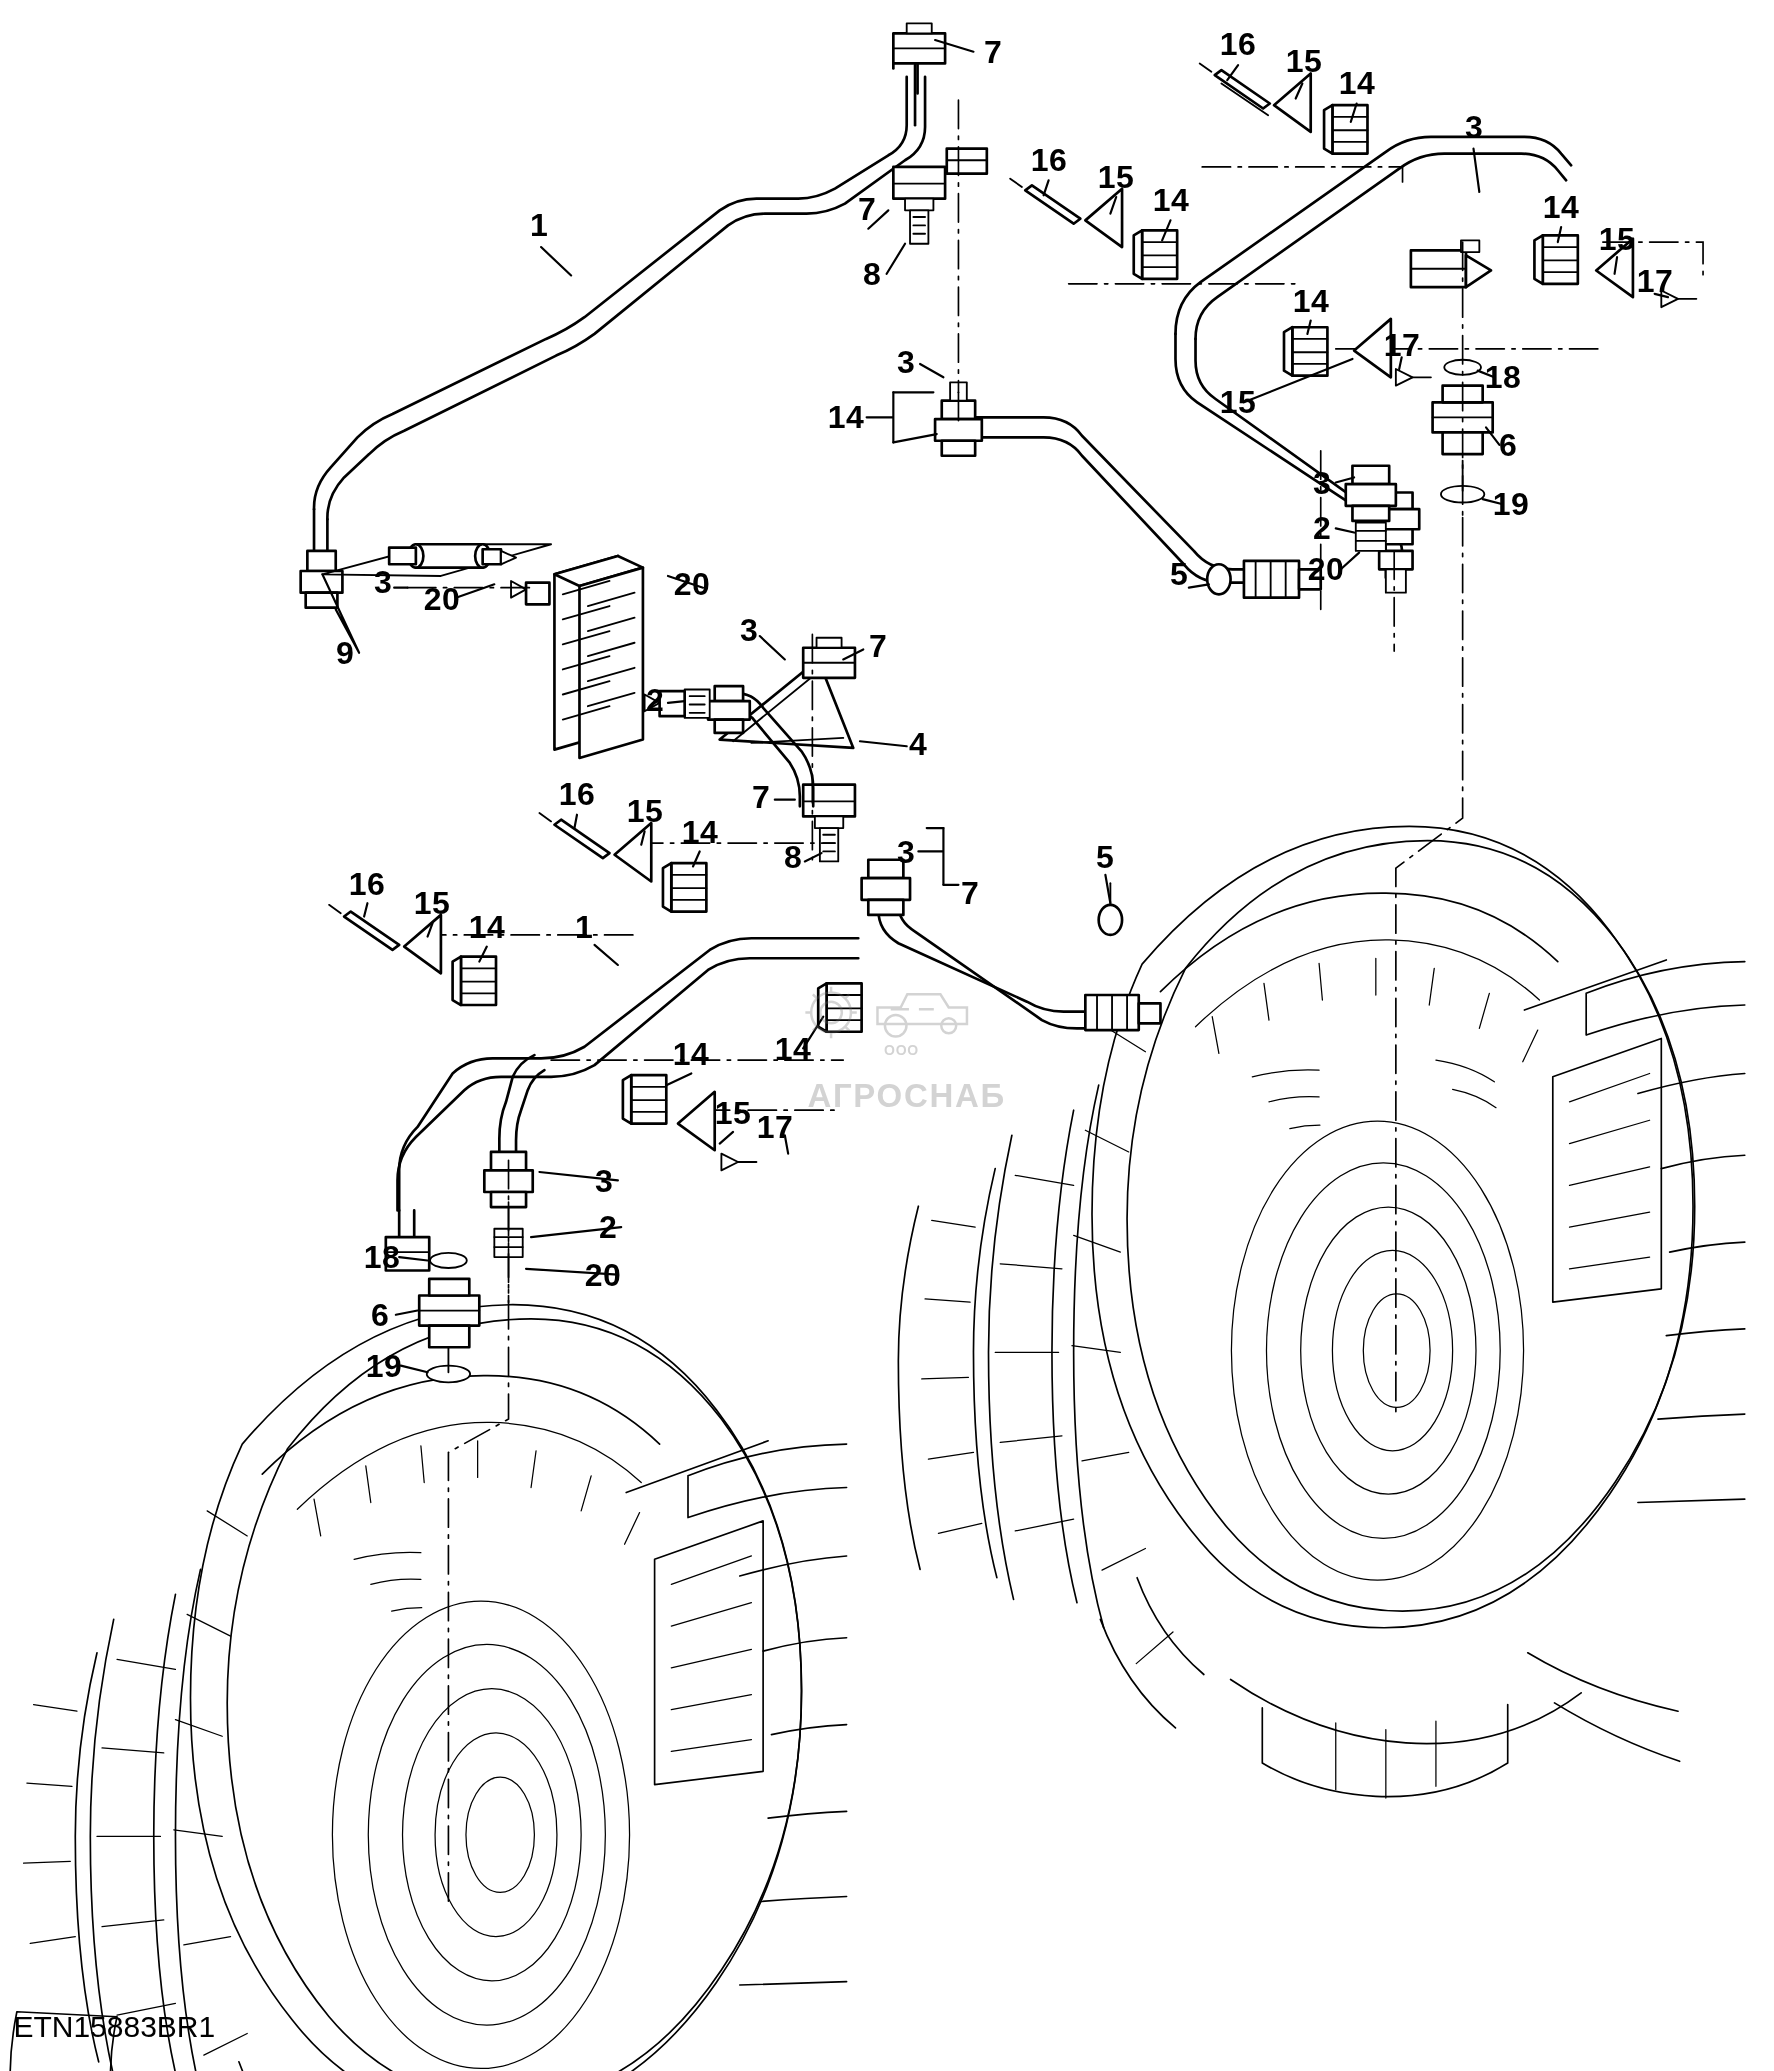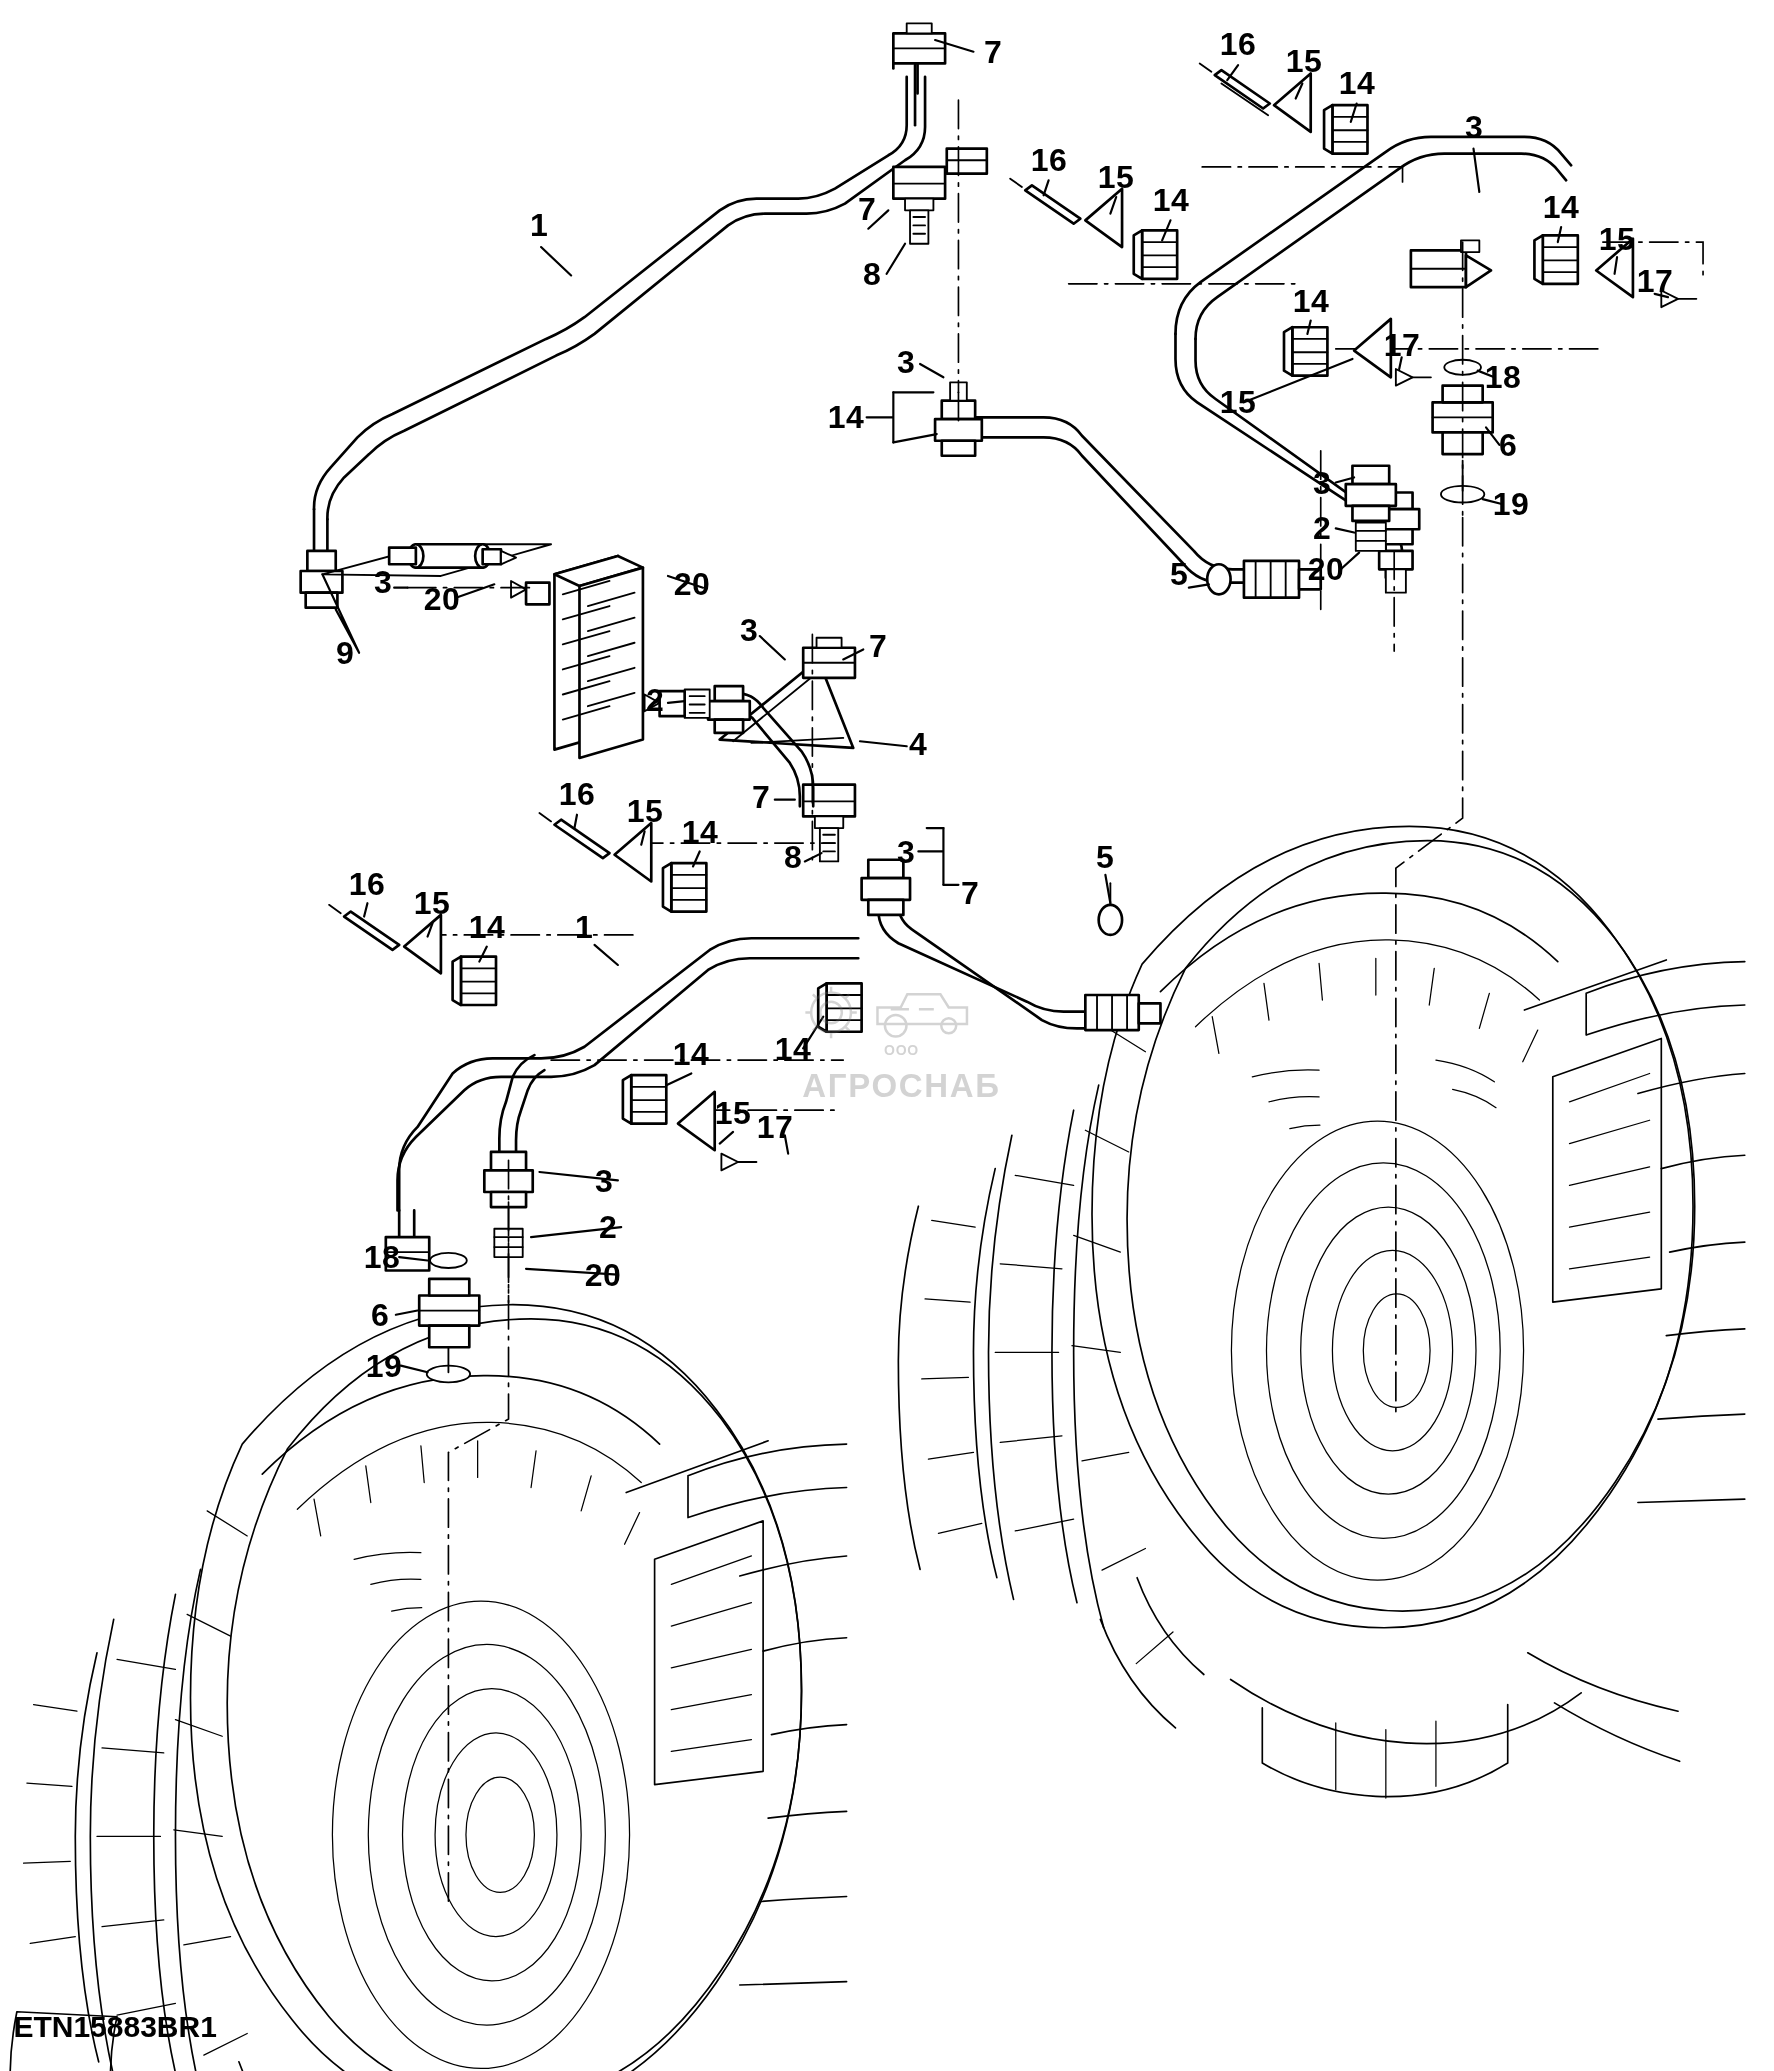--- a/index.html
+++ b/index.html
@@ -34,41 +34,41 @@
     white-space: nowrap;
     transform: translate(-50%, -50%);
     letter-spacing: 0.4px;
   }
   #drawing-number {
     position: absolute;
     left: 13.4px;
     top: 2010px;
     font-family: "Liberation Sans", sans-serif;
     font-size: 30px;
-    font-weight: bold;
+    font-weight: normal;
     color: #000000;
     white-space: nowrap;
   }
   #watermark {
     position: absolute;
     left: 797px;
     top: 981px;
     width: 209px;
     height: 109px;
     opacity: 0.30;
     pointer-events: none;
   }
   #watermark .wm-text {
     font-family: "Liberation Sans", sans-serif;
     font-size: 33px;
     font-weight: bold;
     color: #6f6f6f;
     letter-spacing: 1.7px;
-    text-align: center;
-    margin-top: 9px;
+    text-align: right;
+    margin-top: 19px;
   }
   #watermark .wm-sub {
     font-family: "Liberation Sans", sans-serif;
     font-size: 14px;
     font-weight: bold;
     color: #6f6f6f;
     text-align: center;
     letter-spacing: 0.8px;
   }
 </style>

